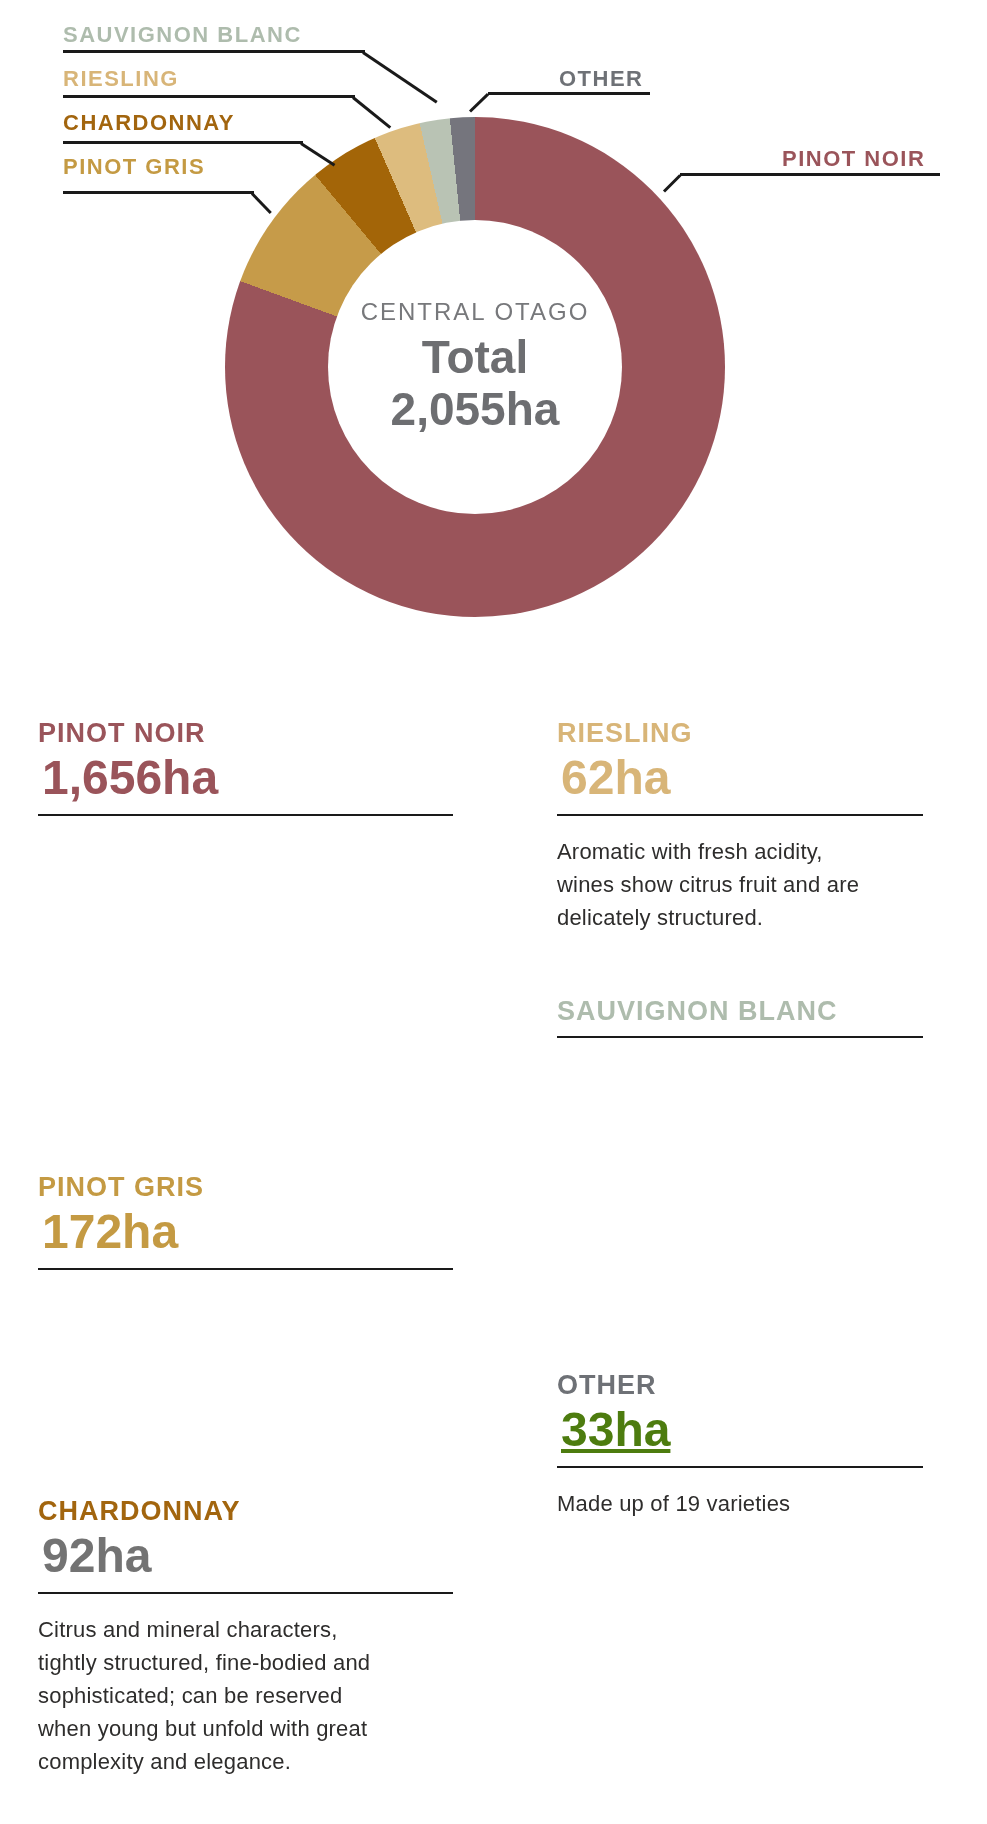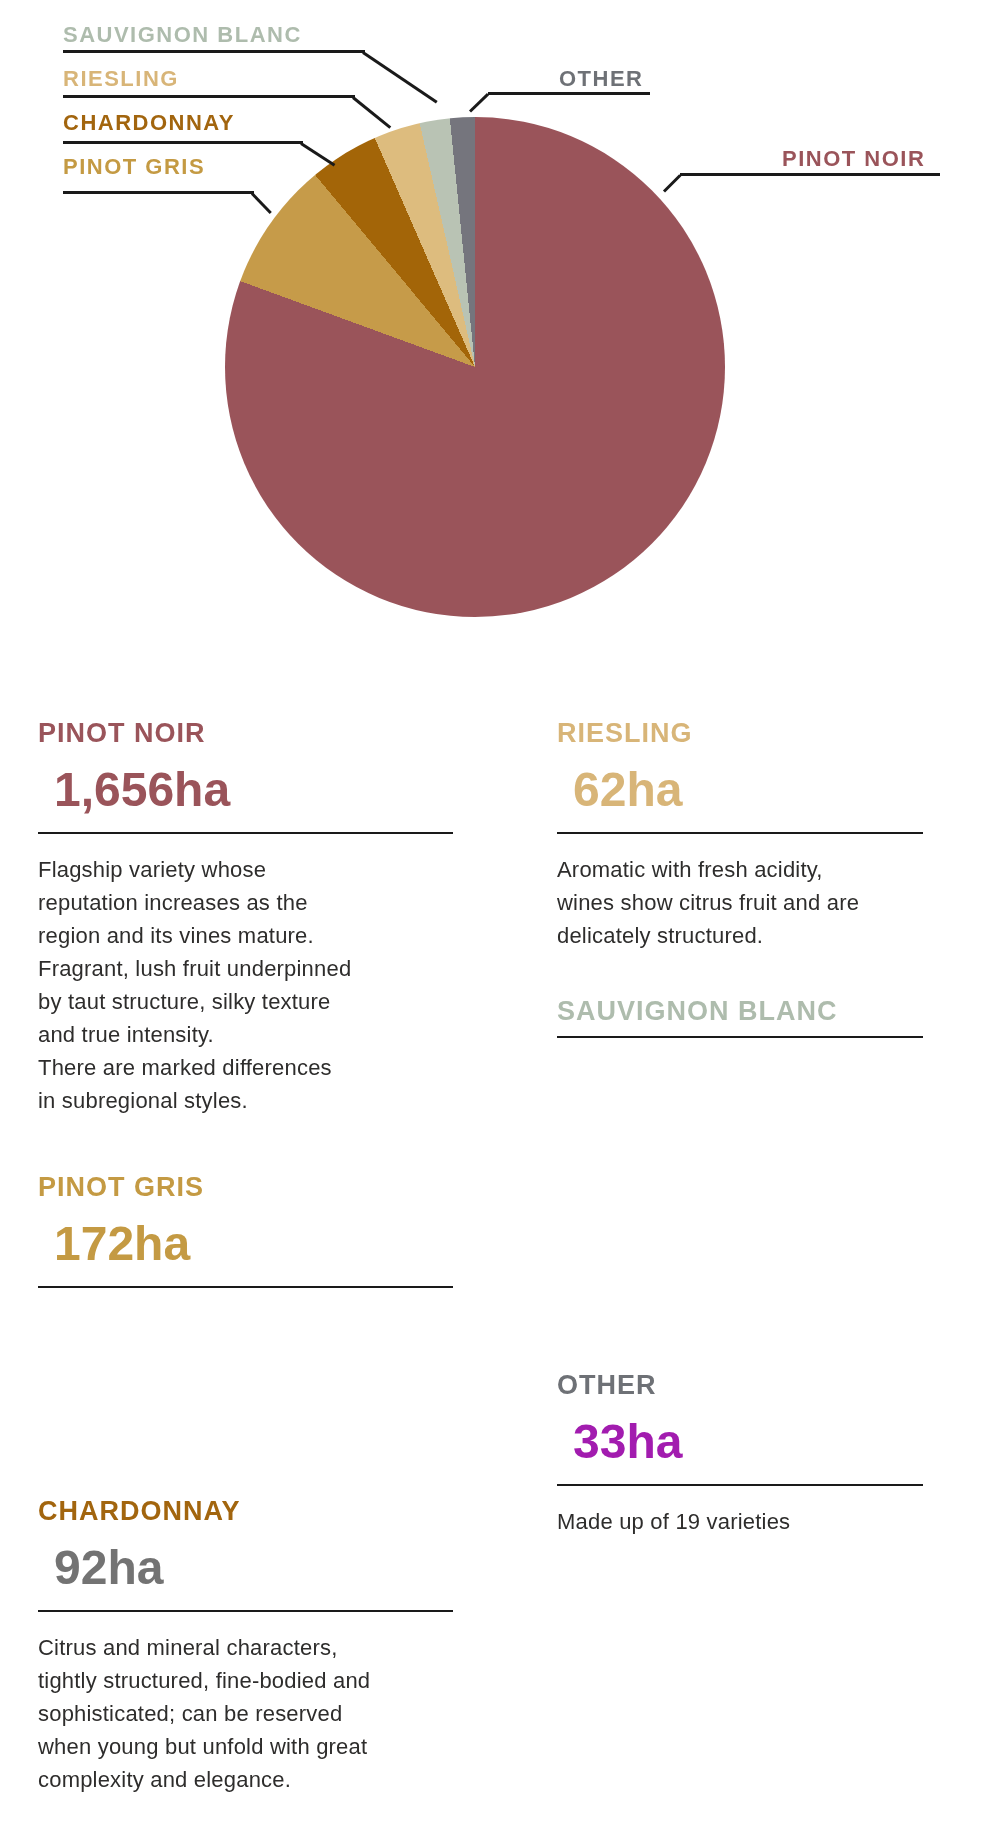--- a/index.html
+++ b/index.html
@@ -63,35 +63,40 @@
   .sec1{top:718px;}
   .sec2{top:1172px;}
   .sec3{top:1496px;}
   .sec4{top:718px;}
   .sec5{top:996px;}
   .sec6{top:1370px;}
   .sec-title{
     font-size:27px;font-weight:bold;letter-spacing:1px;line-height:30px;margin:0;
   }
   .sec-value{
-    font-size:48px;font-weight:bold;line-height:52px;margin:16px;
+    font-size:48px;font-weight:bold;line-height:52px;margin:4px;
   }
   .sec-rule{height:2px;background:#1a1a1a;margin-top:10px;}
   .sec-body{
     margin-top:19px;font-size:22px;line-height:33px;color:#2e2d2c;
     letter-spacing:0.2px;white-space:pre-line;font-weight:400;
   }
 </style>
 </head>
 <body>
 
 <div class="chart-area">
 
   <div class="donut" id="donut" style="background: conic-gradient(rgb(154, 84, 90) 0deg, rgb(154, 84, 90) 290.1deg, rgb(198, 155, 73) 290.1deg, rgb(198, 155, 73) 320.23deg, rgb(163, 101, 8) 320.23deg, rgb(163, 101, 8) 336.35deg, rgb(221, 188, 126) 336.35deg, rgb(221, 188, 126) 347.21deg, rgb(185, 195, 180) 347.21deg, rgb(185, 195, 180) 354.22deg, rgb(117, 117, 125) 354.22deg, rgb(117, 117, 125) 360deg);"></div>
 
+  <div class="donut-hole">
+    <div class="center-region">CENTRAL OTAGO</div>
+    <div class="center-total">Total</div>
+    <div class="center-value">2,055ha</div>
+  </div>
 
   <span class="co-label co1-label" style="color: rgb(174, 188, 173);">SAUVIGNON BLANC</span>
   <div class="co-line co1-line"></div>
   <div class="co-diag co1-diag"></div>
 
   <span class="co-label co2-label" style="color: rgb(216, 181, 120);">RIESLING</span>
   <div class="co-line co2-line"></div>
   <div class="co-diag co2-diag"></div>
 
   <span class="co-label co3-label" style="color: rgb(162, 101, 14);">CHARDONNAY</span>
@@ -109,28 +114,20 @@
   <span class="co-label co6-label" style="color: rgb(154, 84, 90);">PINOT NOIR</span>
   <div class="co-line co6-line"></div>
   <div class="co-diag co6-diag"></div>
 
 </div>
 
 <div class="section col-left sec1">
   <h2 class="sec-title" style="color: rgb(154, 84, 90);">PINOT NOIR</h2>
   <div class="sec-value" style="color: rgb(154, 84, 90);">1,656ha</div>
   <div class="sec-rule"></div>
-  <div class="sec-body">Flagship variety whose
-reputation increases as the
-region and its vines mature.
-Fragrant, lush fruit underpinned
-by taut structure, silky texture
-and true intensity.
-There are marked differences
-in subregional styles.</div>
 </div>
 
 <div class="section col-left sec2">
   <h2 class="sec-title" style="color: rgb(196, 154, 67);">PINOT GRIS</h2>
   <div class="sec-value" style="color: rgb(196, 154, 67);">172ha</div>
   <div class="sec-rule"></div>
 </div>
 
 <div class="section col-left sec3">
   <h2 class="sec-title" style="color: rgb(162, 101, 14);">CHARDONNAY</h2>
@@ -152,16 +149,16 @@
 delicately structured.</div>
 </div>
 
 <div class="section col-right sec5">
   <h2 class="sec-title" style="color: rgb(174, 188, 173);">SAUVIGNON BLANC</h2>
   <div class="sec-rule"></div>
 </div>
 
 <div class="section col-right sec6">
   <h2 class="sec-title" style="color: rgb(110, 113, 118);">OTHER</h2>
-  <div class="sec-value" style="color: #a21caf;">33ha</div>
+  <div class="sec-value" style="color: #4d7c0f; text-decoration: underline;">33ha</div>
   <div class="sec-rule"></div>
   <div class="sec-body">Made up of 19 varieties</div>
 </div>
 
 </body></html>

